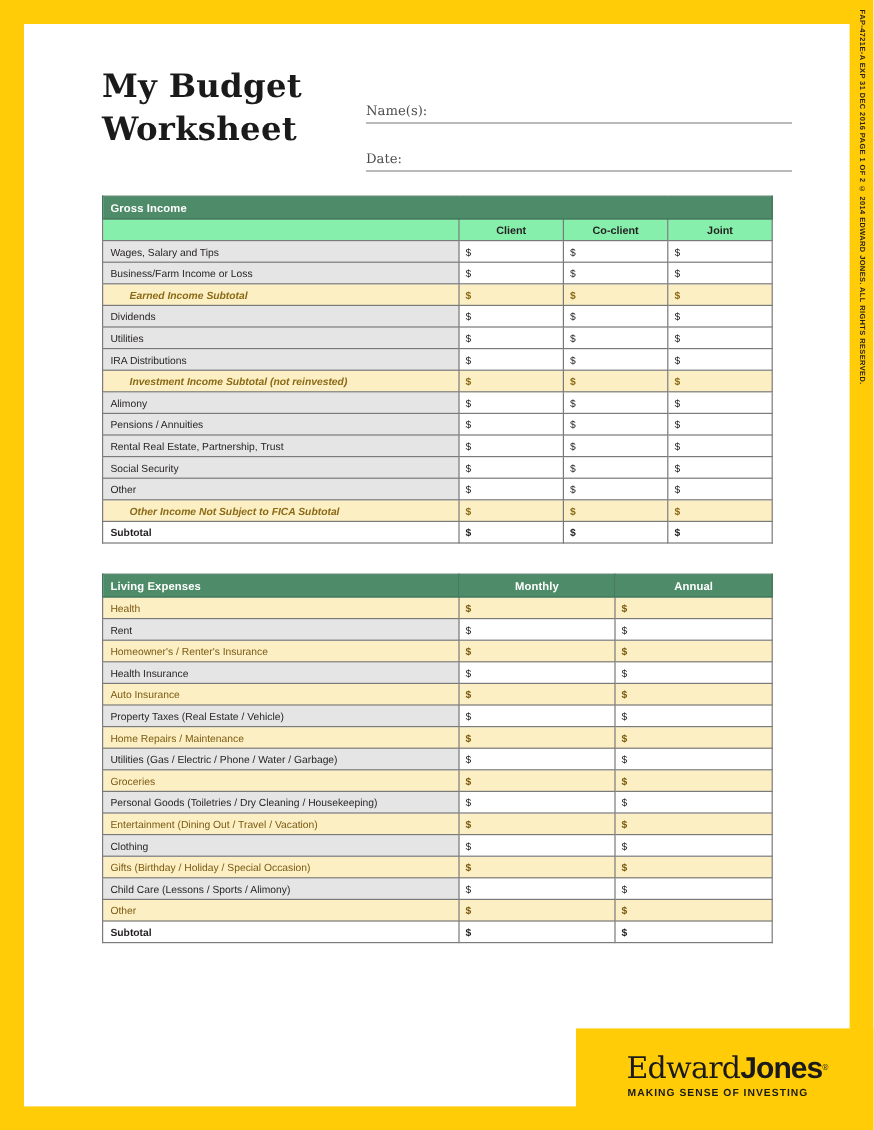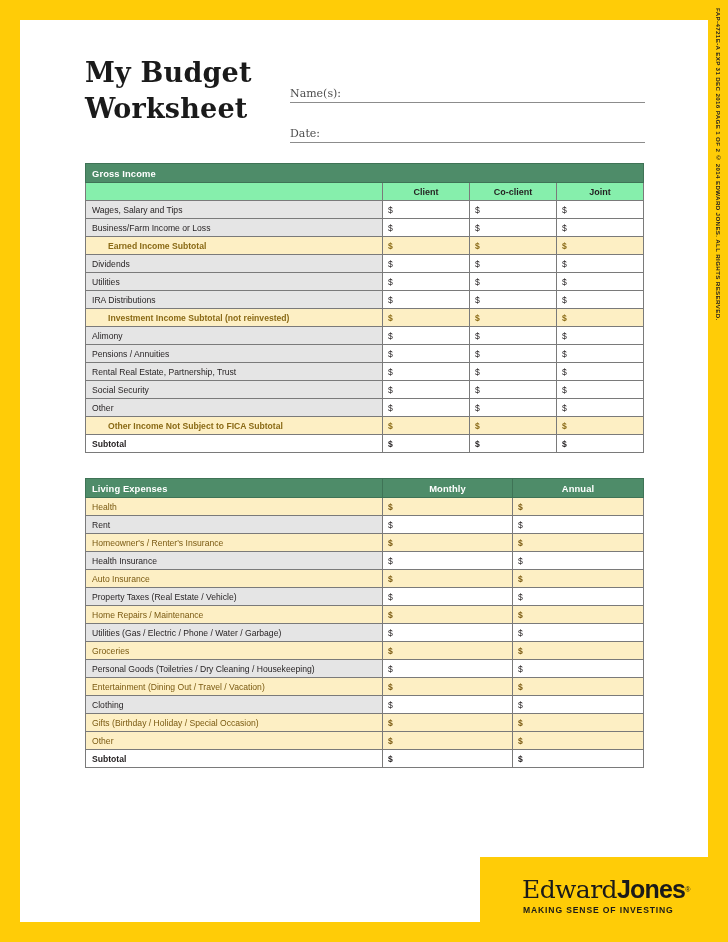--- a/index.html
+++ b/index.html
@@ -64,21 +64,21 @@
     width: 210px;
     font-family: "DejaVu Serif", "Liberation Serif", serif;
     font-weight: bold;
     font-size: 27px;
     line-height: 36px;
     color: #1a1a1a;
     letter-spacing: 0.2px;
   }
   .field-row {
     position: absolute;
-    left: 205px;
+    left: 220px;
     width: 355px;
     height: 20px;
   }
   .field-label {
     font-family: "DejaVu Serif", "Liberation Serif", serif;
     font-size: 11px;
     color: #4d4d4d;
     display: inline-block;
   }
   .field-line {
@@ -126,20 +126,21 @@
     height: 18px !important;
   }
   .row-label {
     padding-left: 6px !important;
     color: #231f20;
     background: #e5e5e5;
   }
   .row-label.indent {
     padding-left: 22px !important;
     font-weight: bold;
+    font-style: italic;
   }
   .amt {
     padding-left: 5px !important;
     color: #231f20;
     background: #ffffff;
   }
   
   tr.alt > td {
     background: #FDEFC4;
     color: #7a5a12;
@@ -404,20 +405,25 @@
       <tr>
         <td class="row-label">Clothing</td>
         <td class="amt">$</td>
         <td class="amt">$</td>
       </tr>
       <tr class="alt">
         <td class="row-label">Gifts (Birthday / Holiday / Special Occasion)</td>
         <td class="amt">$</td>
         <td class="amt">$</td>
       </tr>
+      <tr>
+        <td class="row-label">Child Care (Lessons / Sports / Alimony)</td>
+        <td class="amt">$</td>
+        <td class="amt">$</td>
+      </tr>
       <tr class="alt">
         <td class="row-label">Other</td>
         <td class="amt">$</td>
         <td class="amt">$</td>
       </tr>
       <tr class="total">
         <td class="row-label">Subtotal</td>
         <td class="amt">$</td>
         <td class="amt">$</td>
       </tr>

